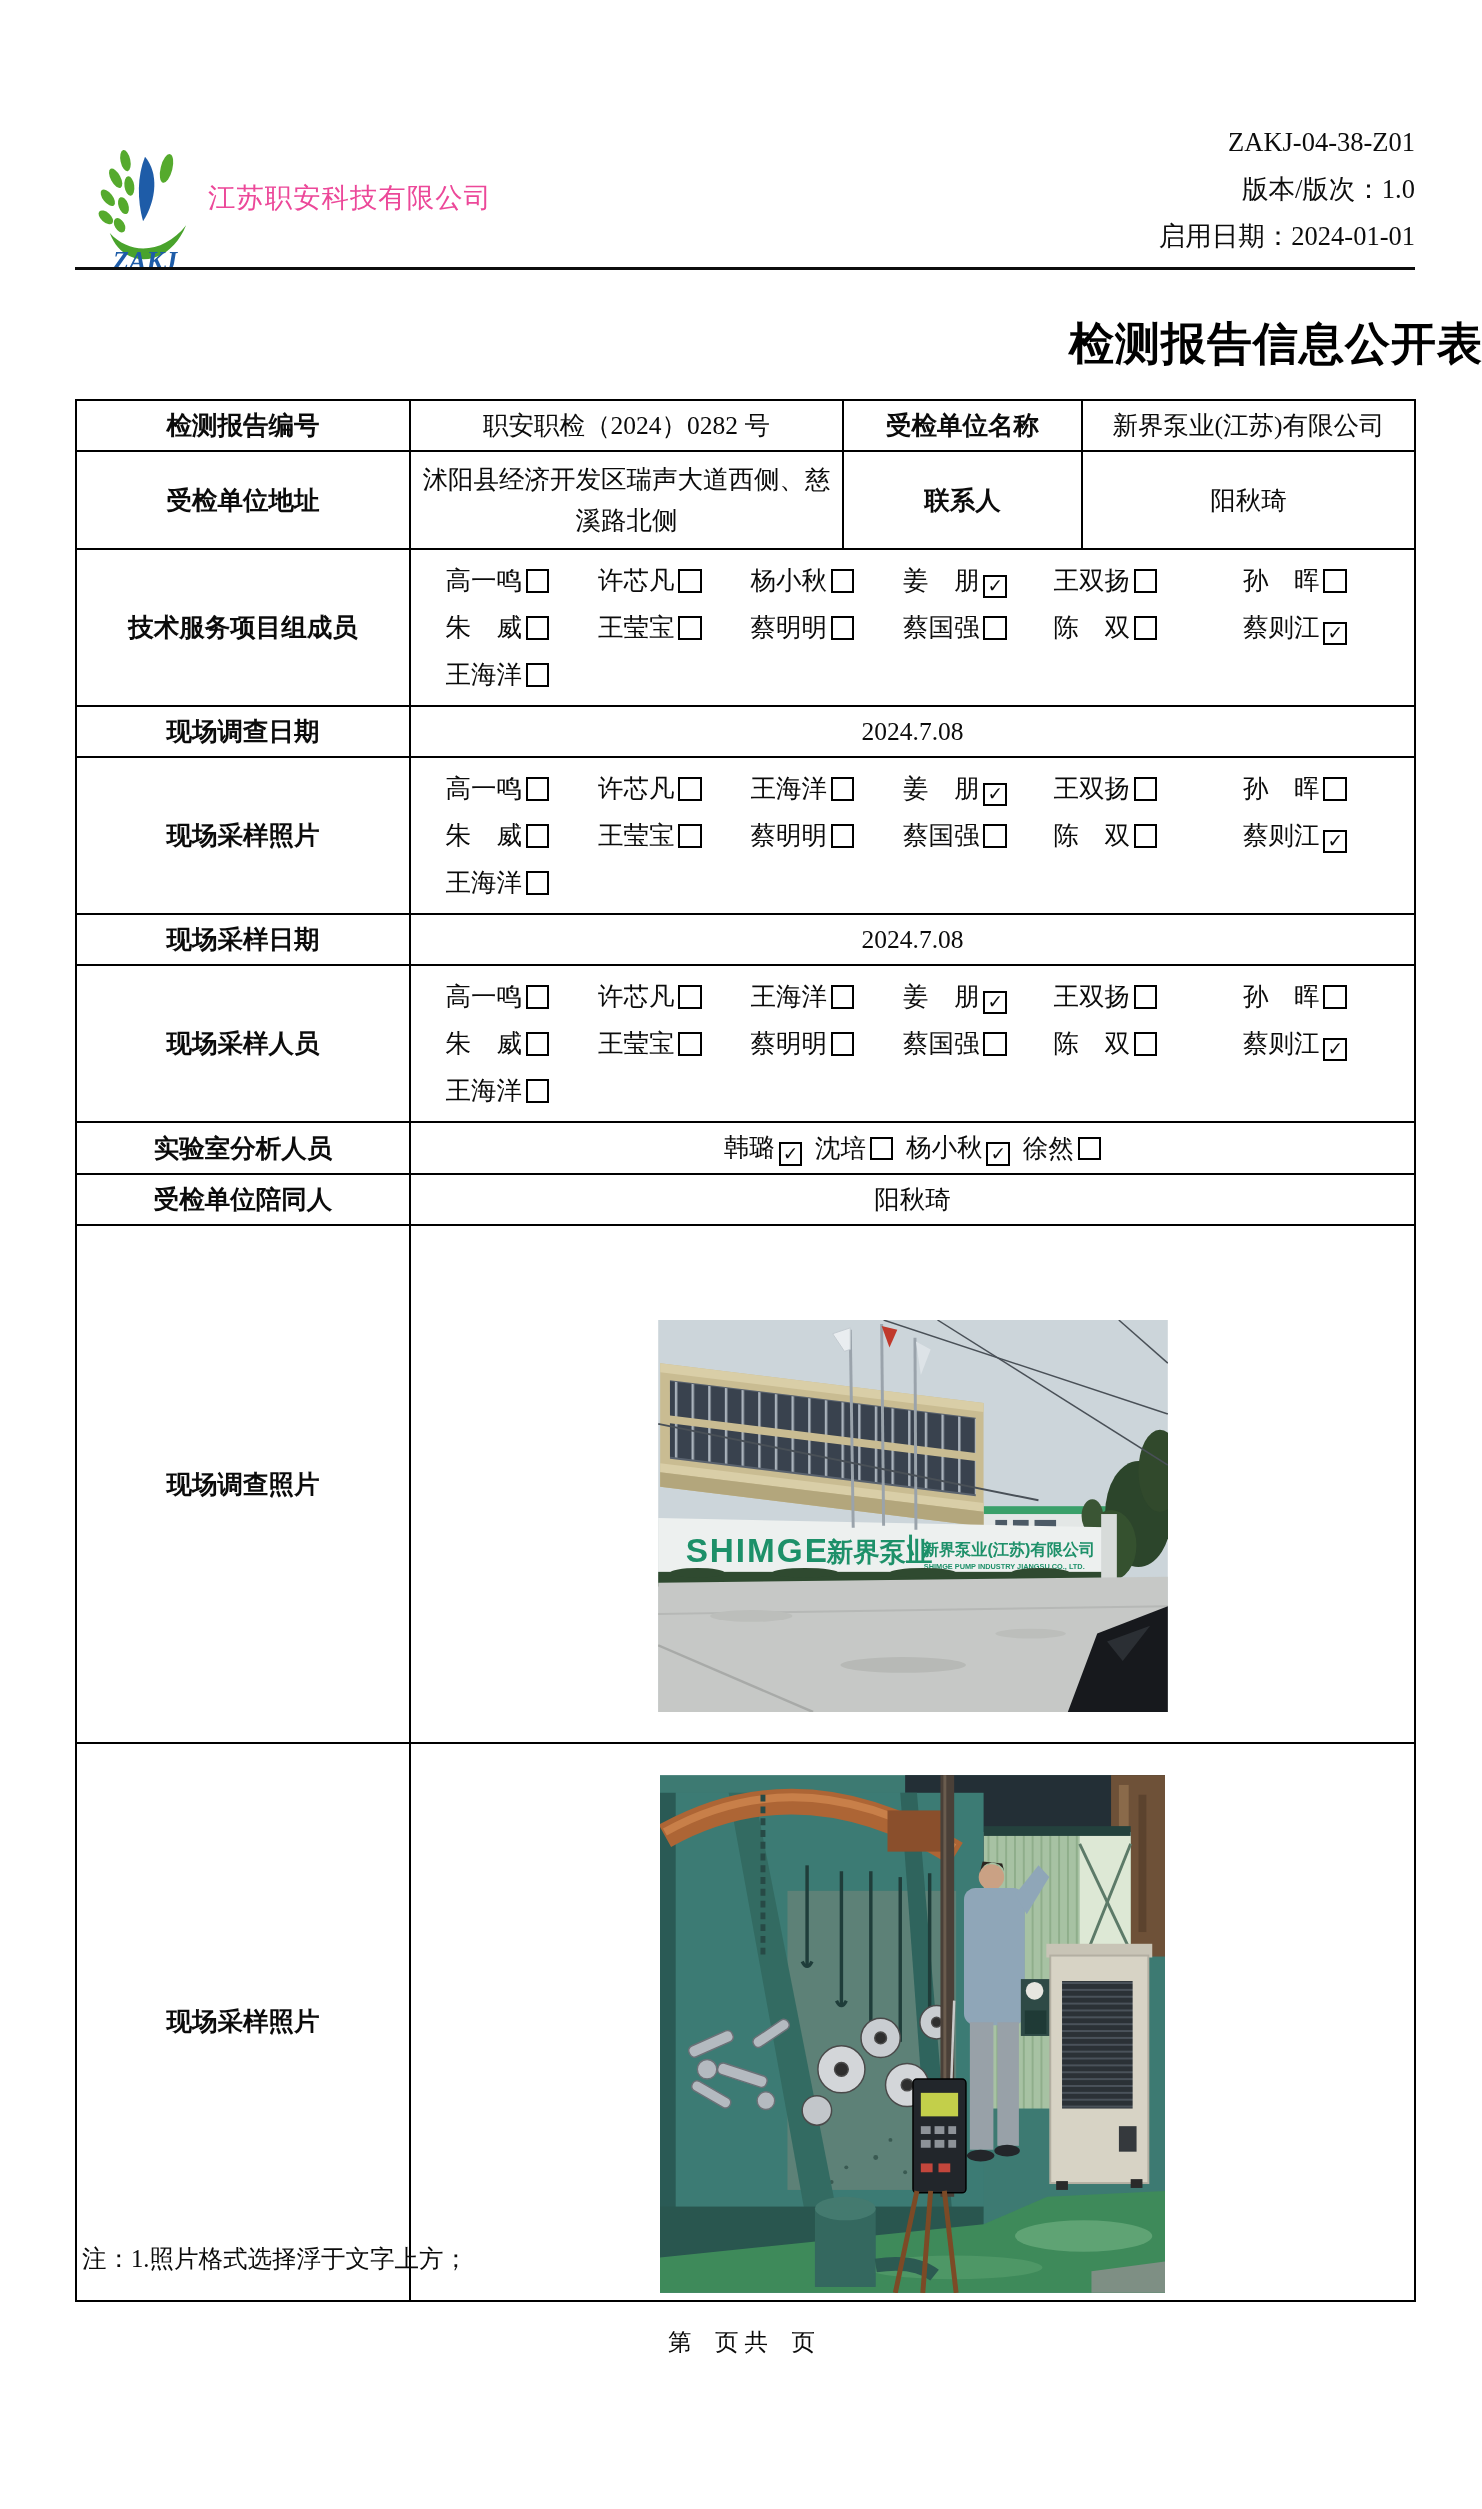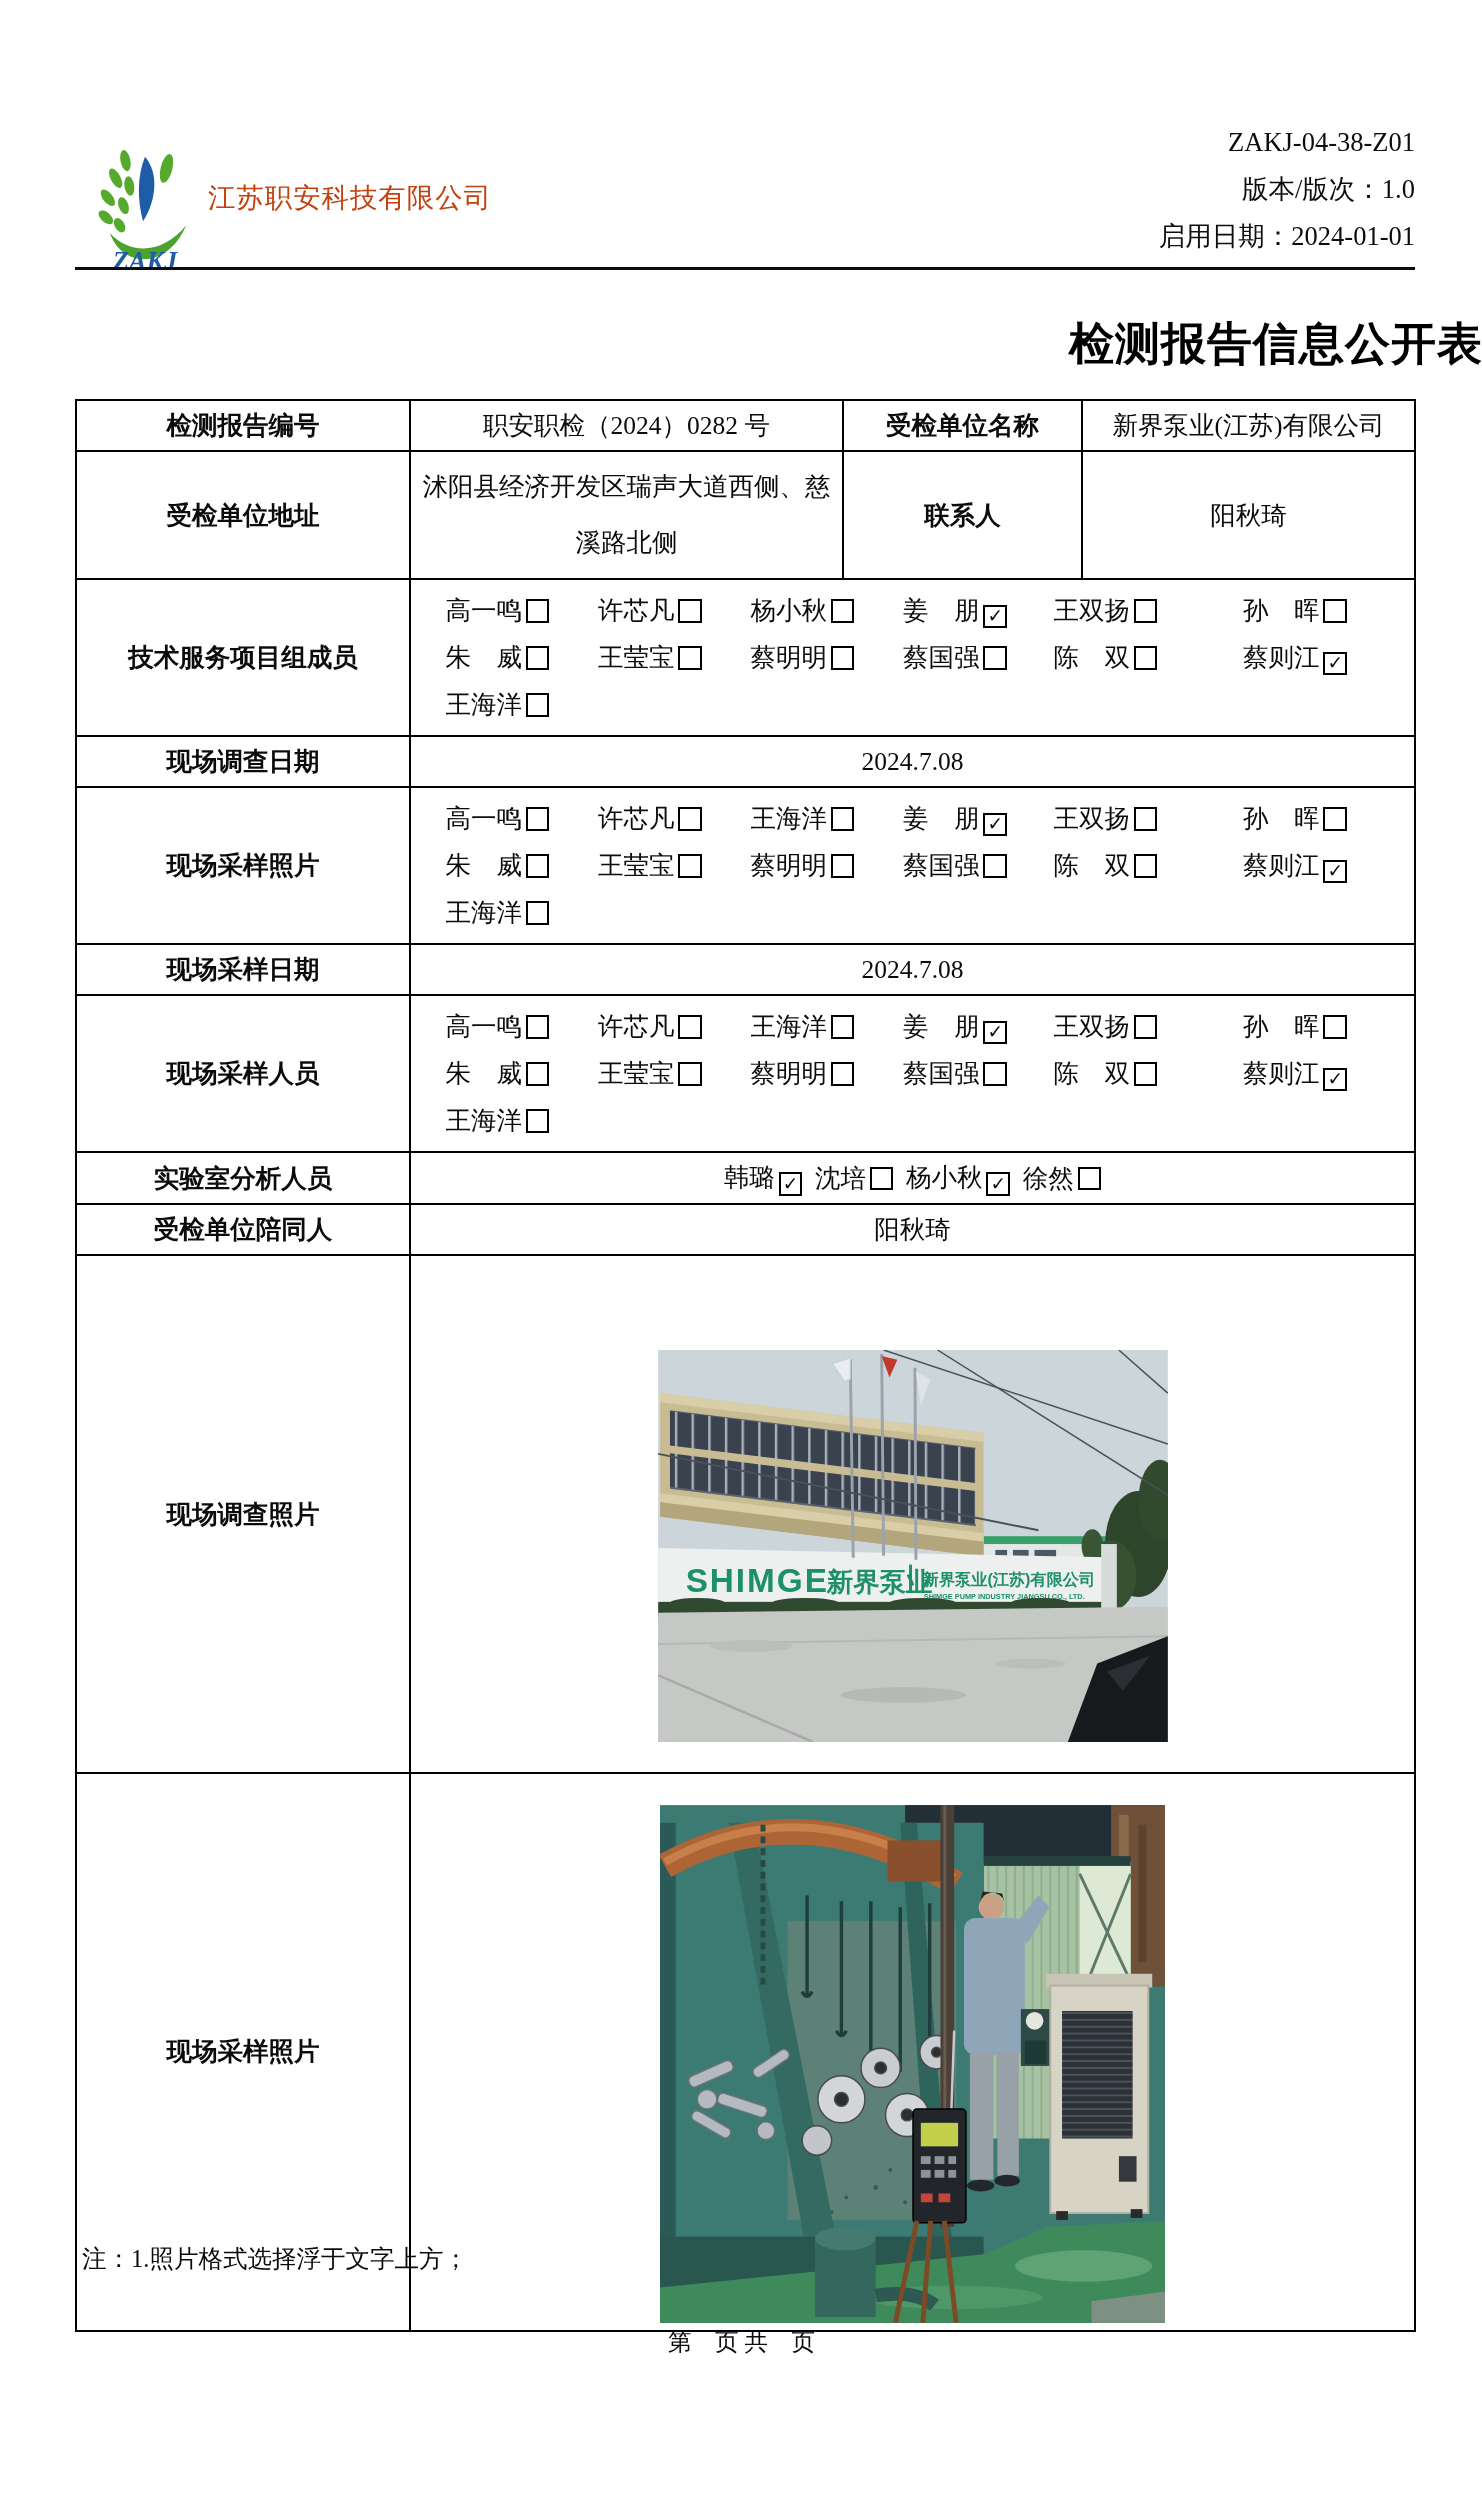--- a/index.html
+++ b/index.html
@@ -1,33 +1,33 @@
 <!DOCTYPE html>
 <html><head>
 <meta charset="utf-8">
 <style>
   html,body{margin:0;padding:0;background:#ffffff;}
   .page{position:relative;width:1483px;height:2509px;background:#fff;overflow:hidden;
         font-family:"Liberation Serif","DejaVu Serif",serif;color:#111;}
   
   .logo{position:absolute;left:94px;top:143px;width:102px;height:135px;}
-  .company{position:absolute;left:208px;top:180px;font-size:27.4px;color:#c2410c;letter-spacing:1px;}
+  .company{position:absolute;left:208px;top:180px;font-size:27.4px;color:#ec4899;letter-spacing:1px;}
   .hdr-right{position:absolute;right:68px;top:119px;text-align:right;font-size:26.5px;line-height:47px;color:#0d0d0d;}
   .hdr-rule{position:absolute;left:75px;top:267px;width:1340px;height:2.9px;background:#0d0d0d;}
   
   .title{position:absolute;left:0;top:314px;width:100%;text-align:right;
          font-size:45px;font-weight:bold;letter-spacing:1px;color:#000;}
   
   table.form{position:absolute;left:75px;top:399px;width:1340px;border-collapse:collapse;
              table-layout:fixed;border:2.9px solid #000;font-size:25.5px;color:#0b0b0b;}
   table.form td{border:2px solid #000;padding:7px;text-align:center;vertical-align:middle;overflow:hidden;}
   .lbl{font-weight:700;}
   tr.r49{height:48px;} tr.r96{height:94px;} tr.r144{height:141px;} tr.r48{height:47px;}
   tr.r147{height:144px;} tr.r143{height:140px;} tr.r50{height:49px;} tr.r528{height:518px;} tr.r568{height:400px;}
-  td.addr{line-height:56px;}
+  td.addr{line-height:41px;}
   
   .names-grid{padding-left:13.7px;text-align:left;}
   .names-grid .name-line{height:47px;display:grid;grid-template-columns:159px 146px 159px 146px 155px 1fr;align-items:center;}
   .names-center .name-line{height:36px;display:flex;justify-content:center;align-items:center;gap:12.7px;}
   .name-item{white-space:nowrap;}
   .cb{display:inline-flex;width:19.6px;height:19.6px;border:2px solid #000;margin-left:3.9px;
       vertical-align:-3.9px;align-items:center;justify-content:center;
       font-size:18.6px;font-weight:bold;line-height:1;font-family:"DejaVu Sans",sans-serif;}
   
   .photo-box{margin:0 auto;display:block;}

